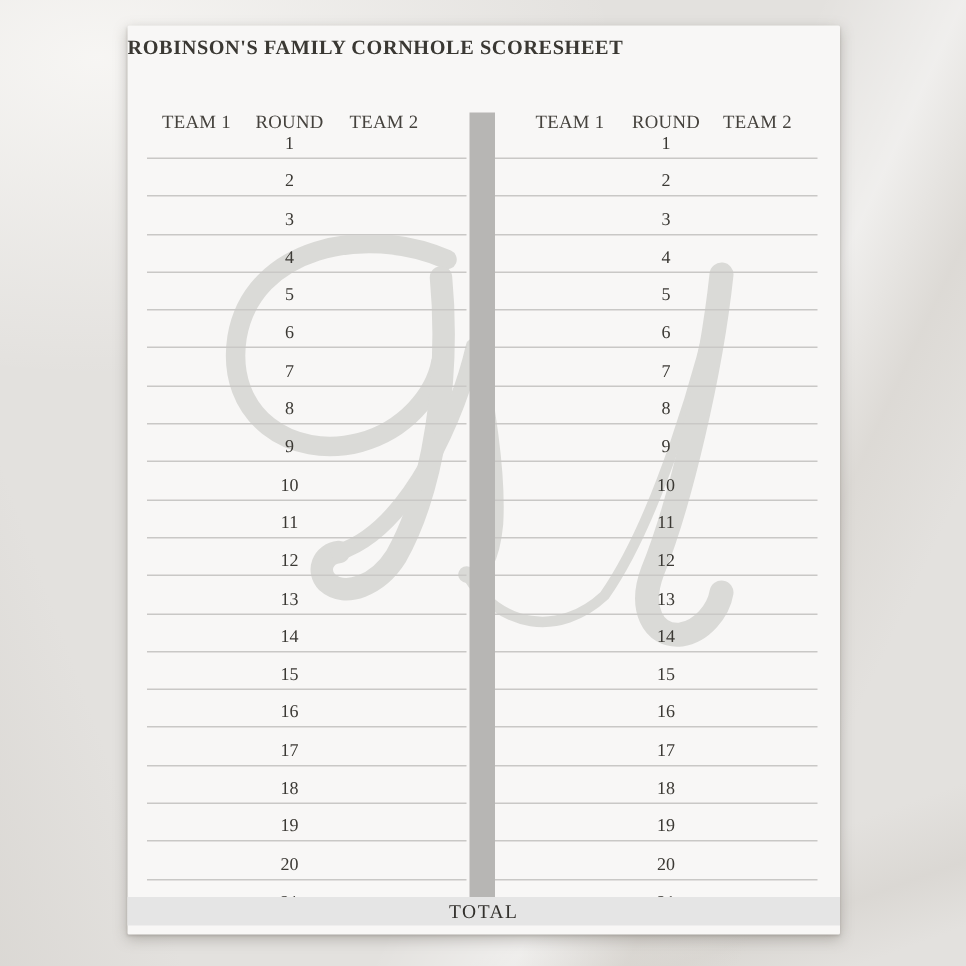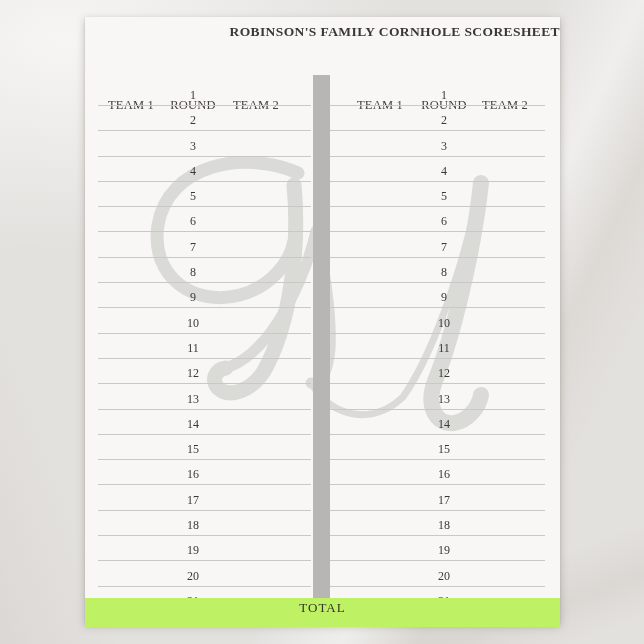--- a/index.html
+++ b/index.html
@@ -12,53 +12,53 @@
       linear-gradient(115deg, rgba(255,255,255,0) 58%, rgba(255,255,255,0.45) 68%, rgba(213,209,203,0.45) 76%, rgba(255,255,255,0) 84%),
       linear-gradient(70deg, rgba(200,196,190,0.30) 0%, rgba(200,196,190,0) 14%),
       linear-gradient(160deg, rgba(255,255,255,0) 86%, rgba(206,202,196,0.4) 92%, rgba(255,255,255,0) 97%);
   }
   .paper{
     position:absolute;left:85px;top:17px;width:475px;height:606px;
     background:#f8f7f6;border-radius:1px;
     box-shadow:0 3px 9px rgba(110,105,98,0.40), 0 1px 2px rgba(110,105,98,0.28);
   }
   .title{
-    position:absolute;top:7px;left:0;width:100%;text-align:right;
+    position:absolute;top:7px;left:0;width:100%;text-align:left;
     font-size:13.5px;font-weight:bold;letter-spacing:0.4px;color:#3a3833;
   }
   .subtitle{
     position:absolute;top:30px;left:0;width:100%;text-align:center;
     font-size:13.5px;color:#3a3833;
   }
   .watermark{position:absolute;left:63px;top:140px;width:362px;height:292px;z-index:0;}
   .group{position:absolute;top:57px;z-index:1;}
   .group.left{left:13px;width:213px;}
   .group.right{left:243px;width:217px;}
   .col-headers{position:absolute;top:0;left:0;width:100%;height:15px;}
   .col-headers span{
     position:absolute;transform:translateX(-50%);white-space:nowrap;
-    font-size:12.5px;color:#45423d;letter-spacing:0.2px;margin-top:24px;
+    font-size:12.5px;color:#45423d;letter-spacing:0.2px;
   }
   .group.left  .h1{left:33px;}  .group.left  .h2{left:95px;}  .group.left  .h3{left:158px;}
   .group.right .h1{left:52px;}  .group.right .h2{left:116px;} .group.right .h3{left:177px;}
   .rows{position:absolute;top:6.7px;left:0;width:100%;}
   .row{position:relative;height:24.3px;border-bottom:1px solid #c9c8c6;}
   .row .num{
     position:absolute;bottom:2px;transform:translateX(-50%);
     font-size:12px;color:#3b3934;
   }
   .group.left .num{left:95px;}
   .group.right .num{left:116px;}
   .divider{
     position:absolute;left:228px;top:58px;width:17px;height:523px;
     background:#b7b6b4;z-index:2;
   }
   .total{
-    position:absolute;left:0;top:581px;width:100%;height:29px;
-    background:#bef264;z-index:2;text-align:center;
+    position:absolute;left:0;top:581px;width:100%;height:19px;
+    background:#e5e5e5;z-index:2;text-align:center;
     font-size:13px;line-height:19px;color:#33312d;letter-spacing:1px;
   }
 </style>
 </head>
 <body>
 
 <div class="paper">
 
   <div class="title">ROBINSON'S FAMILY CORNHOLE SCORESHEET</div>
 

